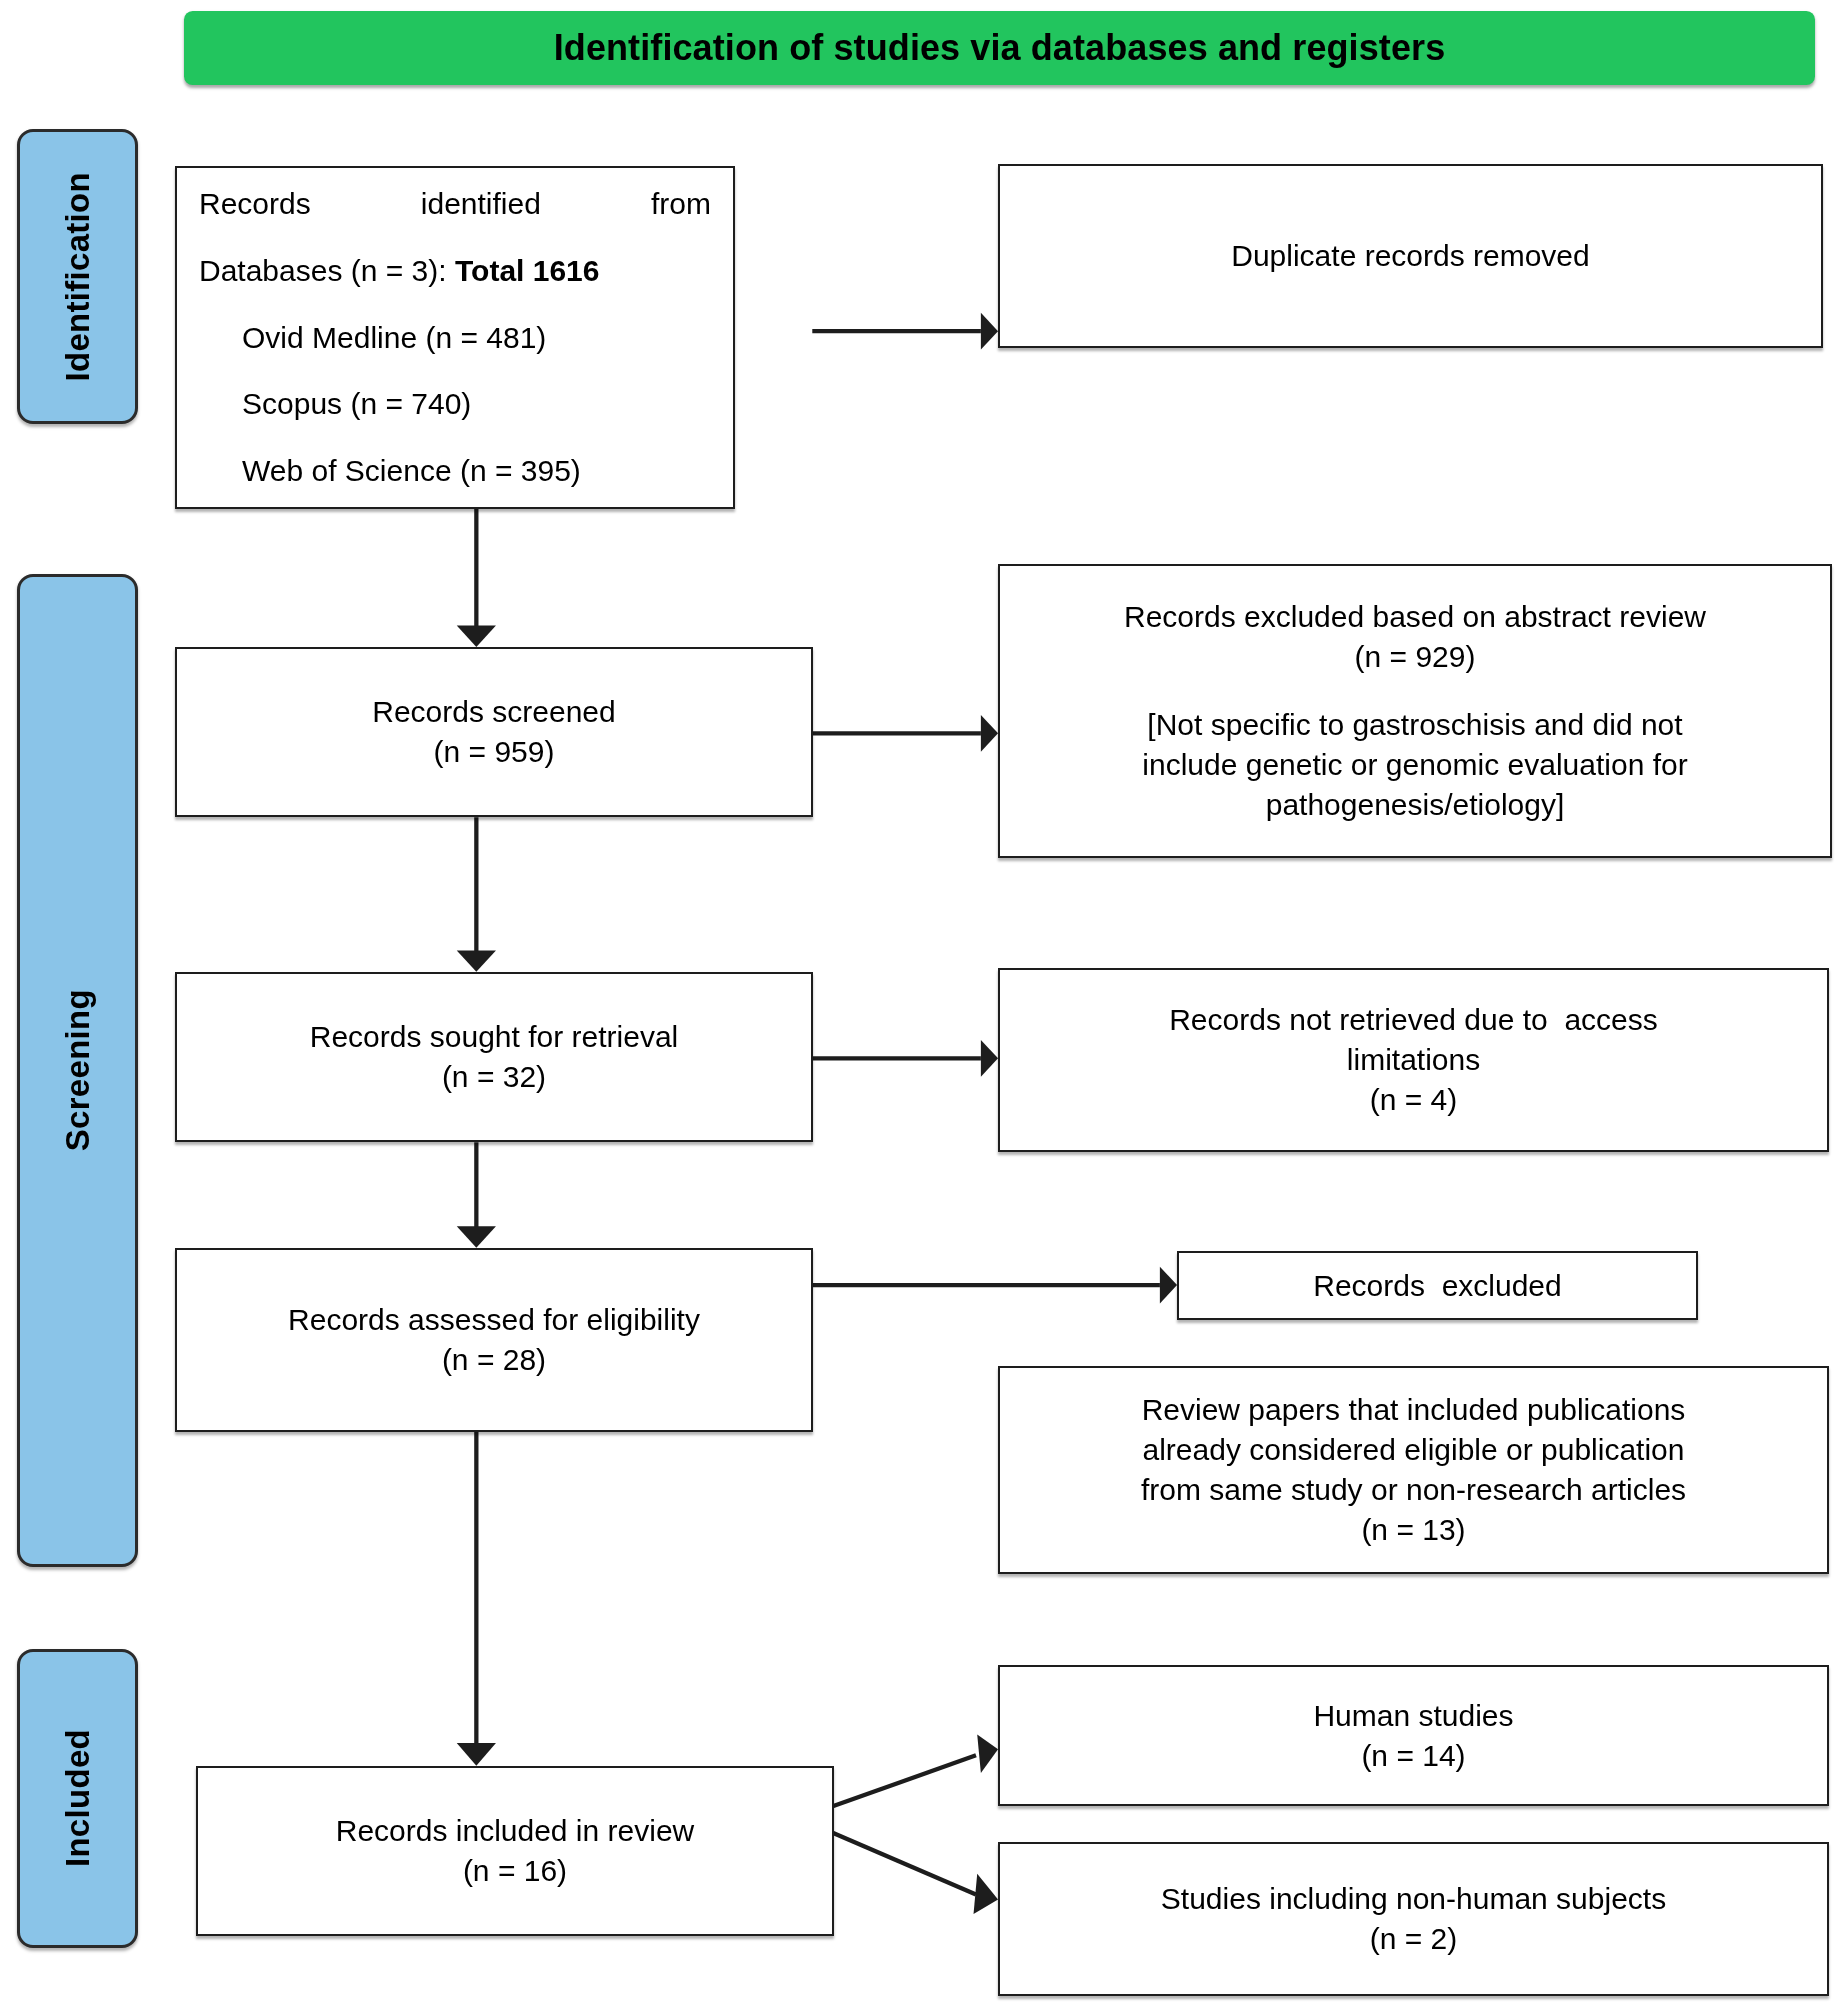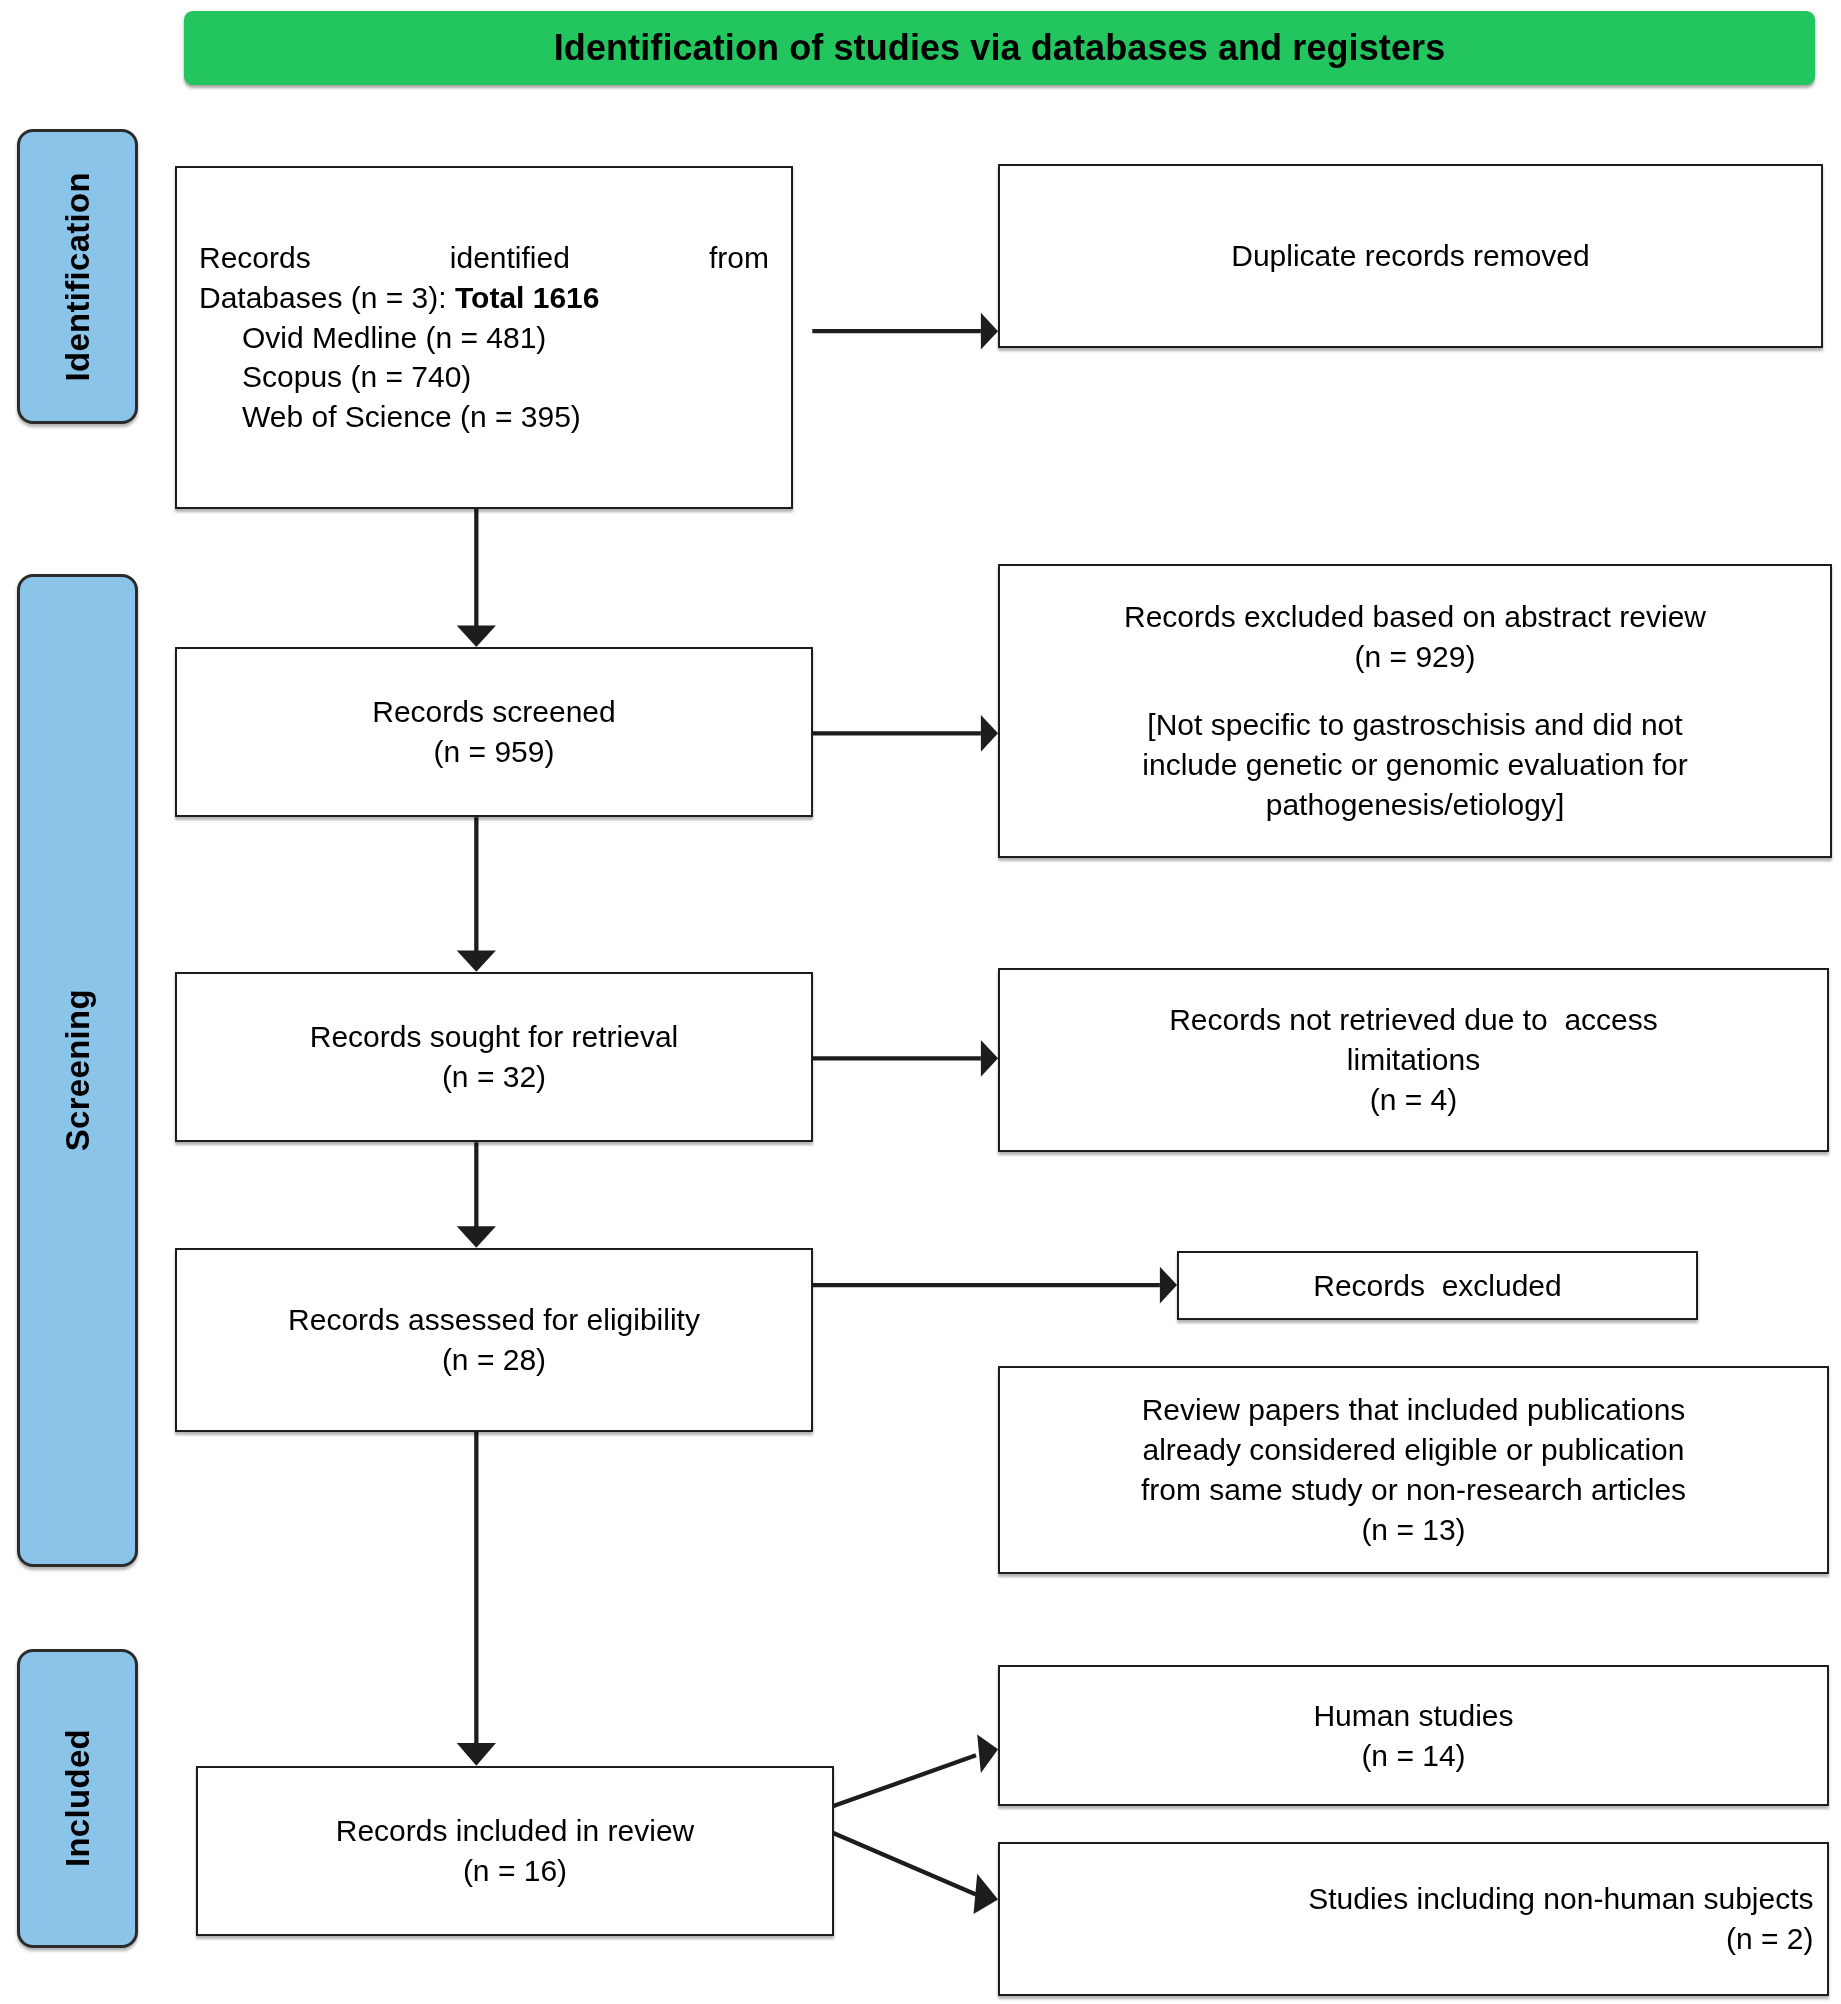--- a/index.html
+++ b/index.html
@@ -84,34 +84,34 @@
     padding:0 22px;
   }
   .box .line.indent{
     text-align:left;
     padding:0 22px 0 65px;
   }
   .box .line.spacer{ height:28px; }
   .b{ font-weight:bold; }
 
   
-  #box-identified        { left:175px; top:166px;  width:618px; height:343px; }
+  #box-identified        { left:175px; top:166px;  width:560px; height:343px;gap:27px; }
   #box-screened          { left:175px; top:647px; width:638px; height:170px; }
   #box-sought            { left:175px; top:972px; width:638px; height:170px; }
   #box-assessed          { left:175px; top:1248px; width:638px; height:184px; }
   #box-included          { left:175px; top:1766px; width:638px; height:170px;margin-left:21px; }
 
   
   #box-duplicates        { left:998px; top:164px;  width:825px; height:184px; }
   #box-excl-abstract     { left:998px; top:564px;  width:834px; height:294px; }
   #box-not-retrieved     { left:998px; top:968px; width:831px; height:184px; }
   #box-records-excluded  { left:1177px; top:1251px; width:521px;  height:69px; }
   #box-review-papers     { left:998px; top:1366px; width:831px; height:208px; }
   #box-human             { left:998px; top:1665px; width:831px; height:141px; }
-  #box-nonhuman          { left:998px; top:1842px; width:831px; height:154px;align-items:flex-end; }
+  #box-nonhuman          { left:998px; top:1842px; width:831px; height:154px; }
 
   
   .connector{ position:absolute; }
   svg.connector{ overflow:visible; }
   .stroke{ stroke:#1d1d1d; fill:none; }
   .fillhead{ fill:#1d1d1d; }
 </style>
 </head>
 <body>
 

